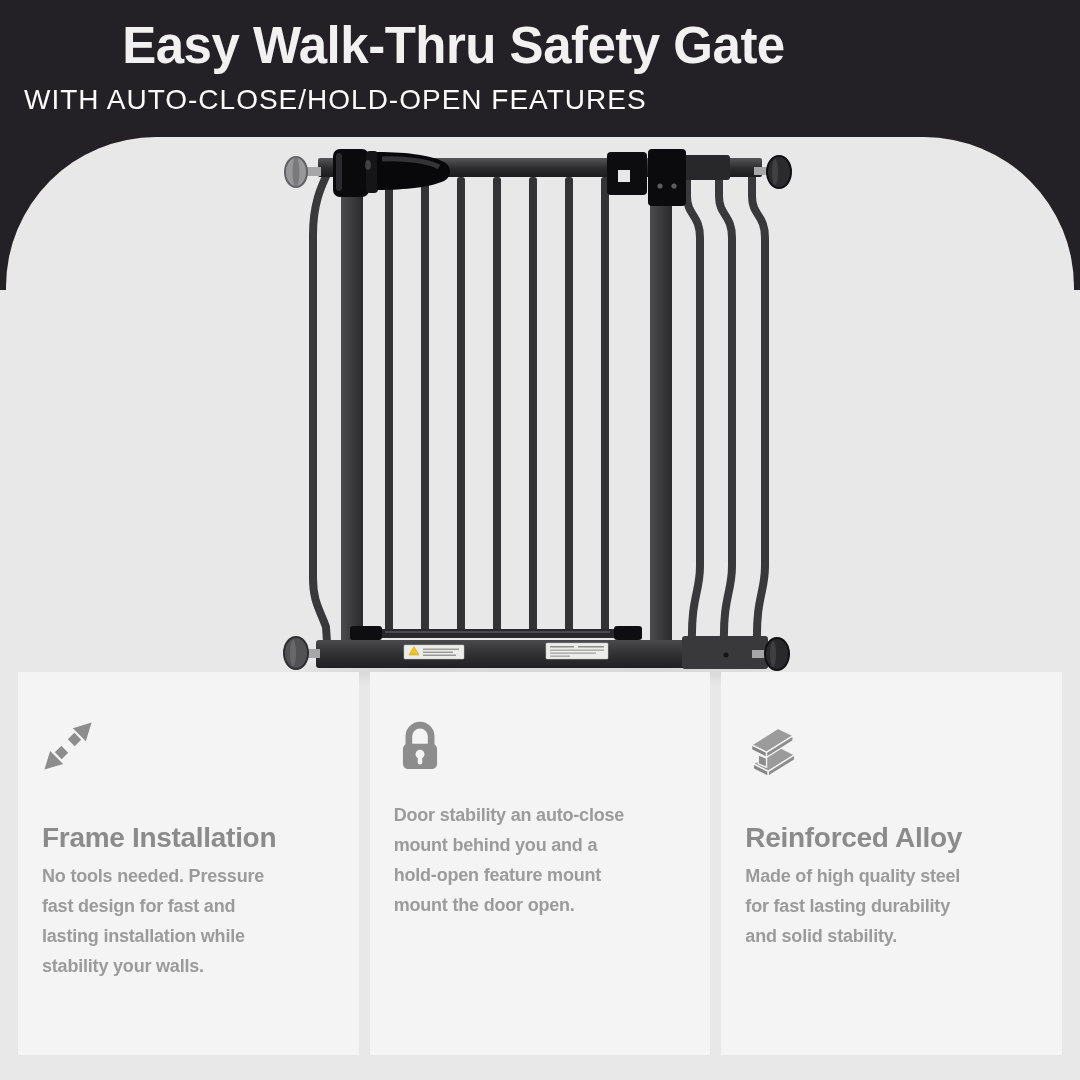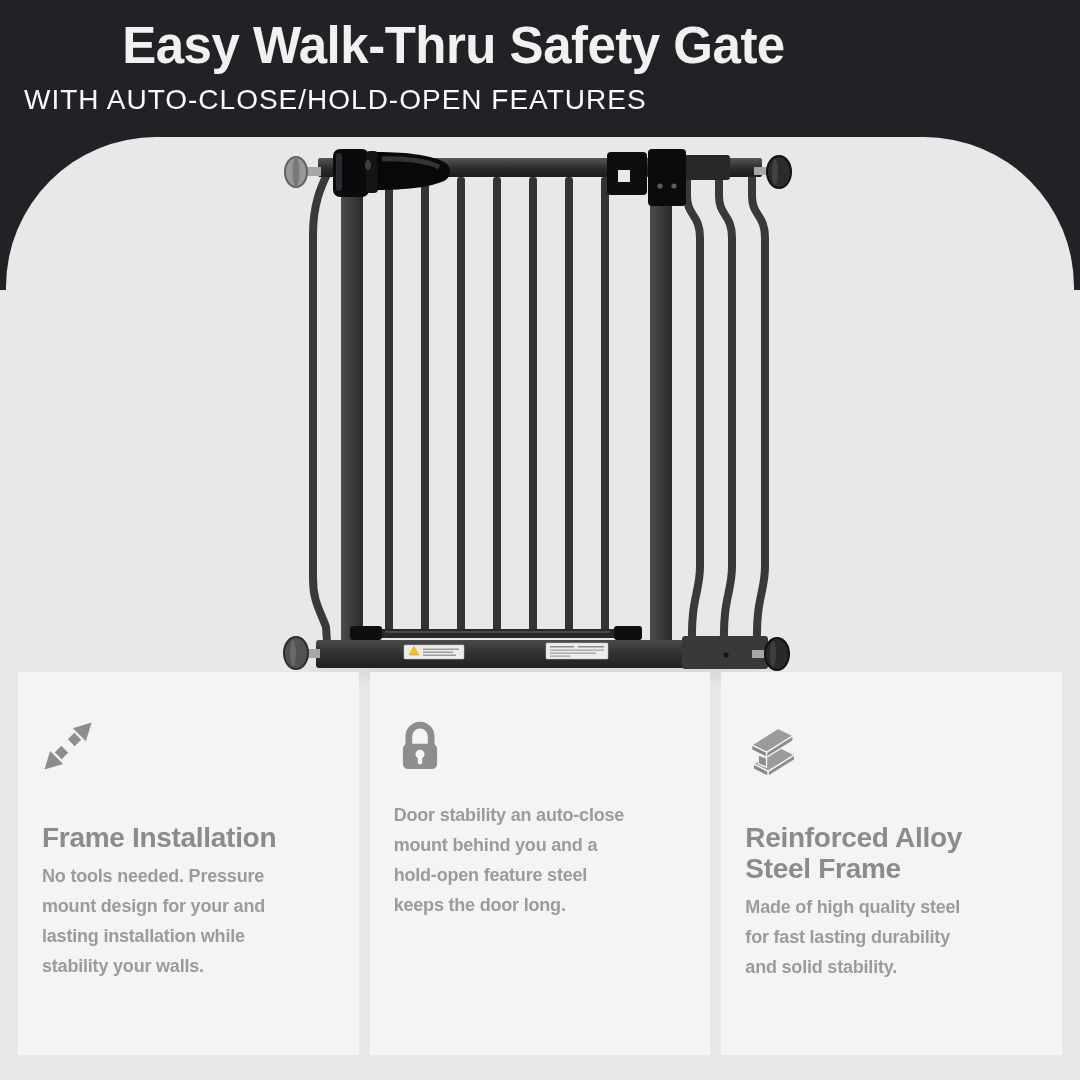--- a/index.html
+++ b/index.html
@@ -193,61 +193,60 @@
           <polygon points="24.2,48.2 15.8,39.8 23.8,31.8 32.2,40.2"></polygon>
         </g>
       </svg>
     </div>
     <div class="card-title">
       <span>Frame Installation</span>
         <span></span>
     </div>
     <div class="card-body">
       <span>No tools needed. Pressure</span>
-      <span>mount design for your and</span>
+      <span>fast design for fast and</span>
       <span>lasting installation while</span>
       <span>stability your walls.</span>
       <span></span>
     </div>
   </div>
 
   <div class="card">
     <div class="icon-box">
       <svg width="52" height="52" viewBox="0 0 70 70" aria-hidden="true">
         <path d="M 20,36 V 22 a 15,15 0 0 1 30,0 V 36" fill="none" stroke="#8d8d8d" stroke-width="9"></path>
         <rect x="12" y="32" width="46" height="34" rx="7" fill="#8d8d8d"></rect>
         <circle cx="35" cy="46" r="6" fill="#f4f4f4"></circle>
         <rect x="32" y="49" width="6" height="11" rx="3" fill="#f4f4f4"></rect>
       </svg>
     </div>
     <div class="card-body">
       <span>Door stability an auto-close</span>
       <span>mount behind you and a</span>
-      <span>hold-open feature steel</span>
-      <span>keeps the door long.</span>
+      <span>hold-open feature mount</span>
+      <span>mount the door open.</span>
     </div>
   </div>
 
   <div class="card">
     <div class="icon-box">
       <svg width="58" height="58" viewBox="0 0 70 70" aria-hidden="true">
         <g stroke="#f4f4f4" stroke-width="1.6">
           <polygon points="10,53 42,33 60,42 28,62" fill="#9b9b9b"></polygon>
           <polygon points="10,53 28,62 28,68 10,59" fill="#858585"></polygon>
           <polygon points="28,62 60,42 60,48 28,68" fill="#8d8d8d"></polygon>
           <polygon points="16,42 26,46 26,57 16,53" fill="#8d8d8d"></polygon>
           <polygon points="8,30 40,10 58,19 26,39" fill="#9b9b9b"></polygon>
           <polygon points="8,30 26,39 26,45 8,36" fill="#858585"></polygon>
           <polygon points="26,39 58,19 58,25 26,45" fill="#8d8d8d"></polygon>
         </g>
       </svg>
     </div>
     <div class="card-title">
       <span>Reinforced Alloy</span>
-        <span>Steel Frame</span>
     </div>
     <div class="card-body">
       <span>Made of high quality steel</span>
       <span>for fast lasting durability</span>
       <span>and solid stability.</span>
       <span></span>
       <span></span>
     </div>
   </div>
 

